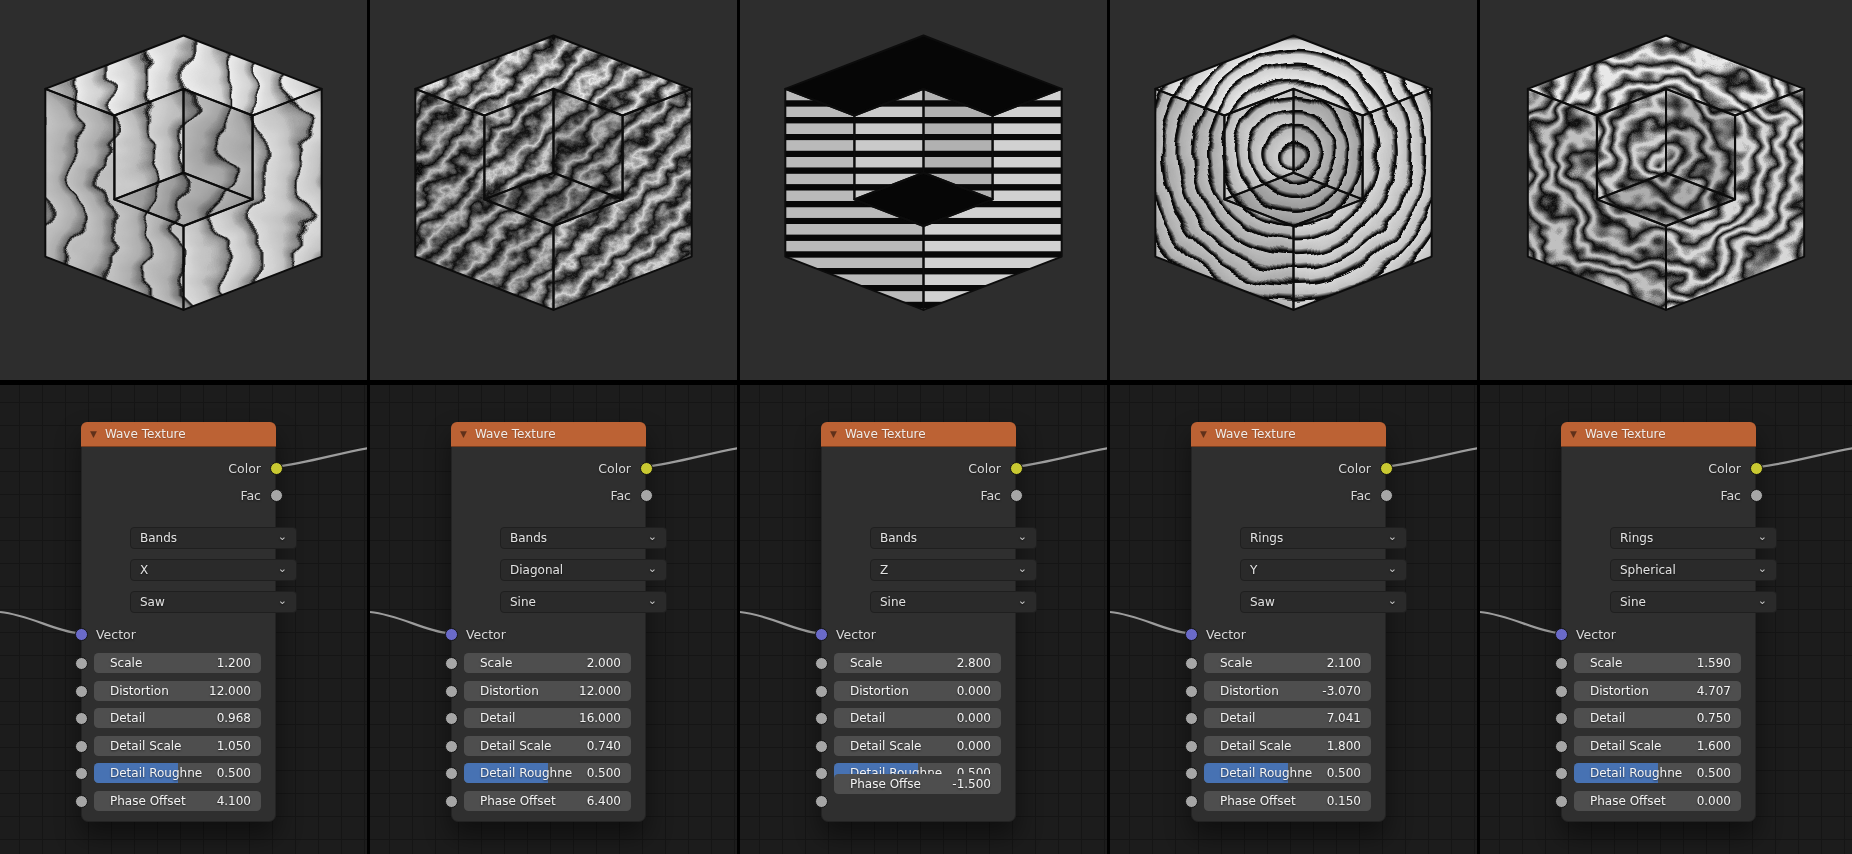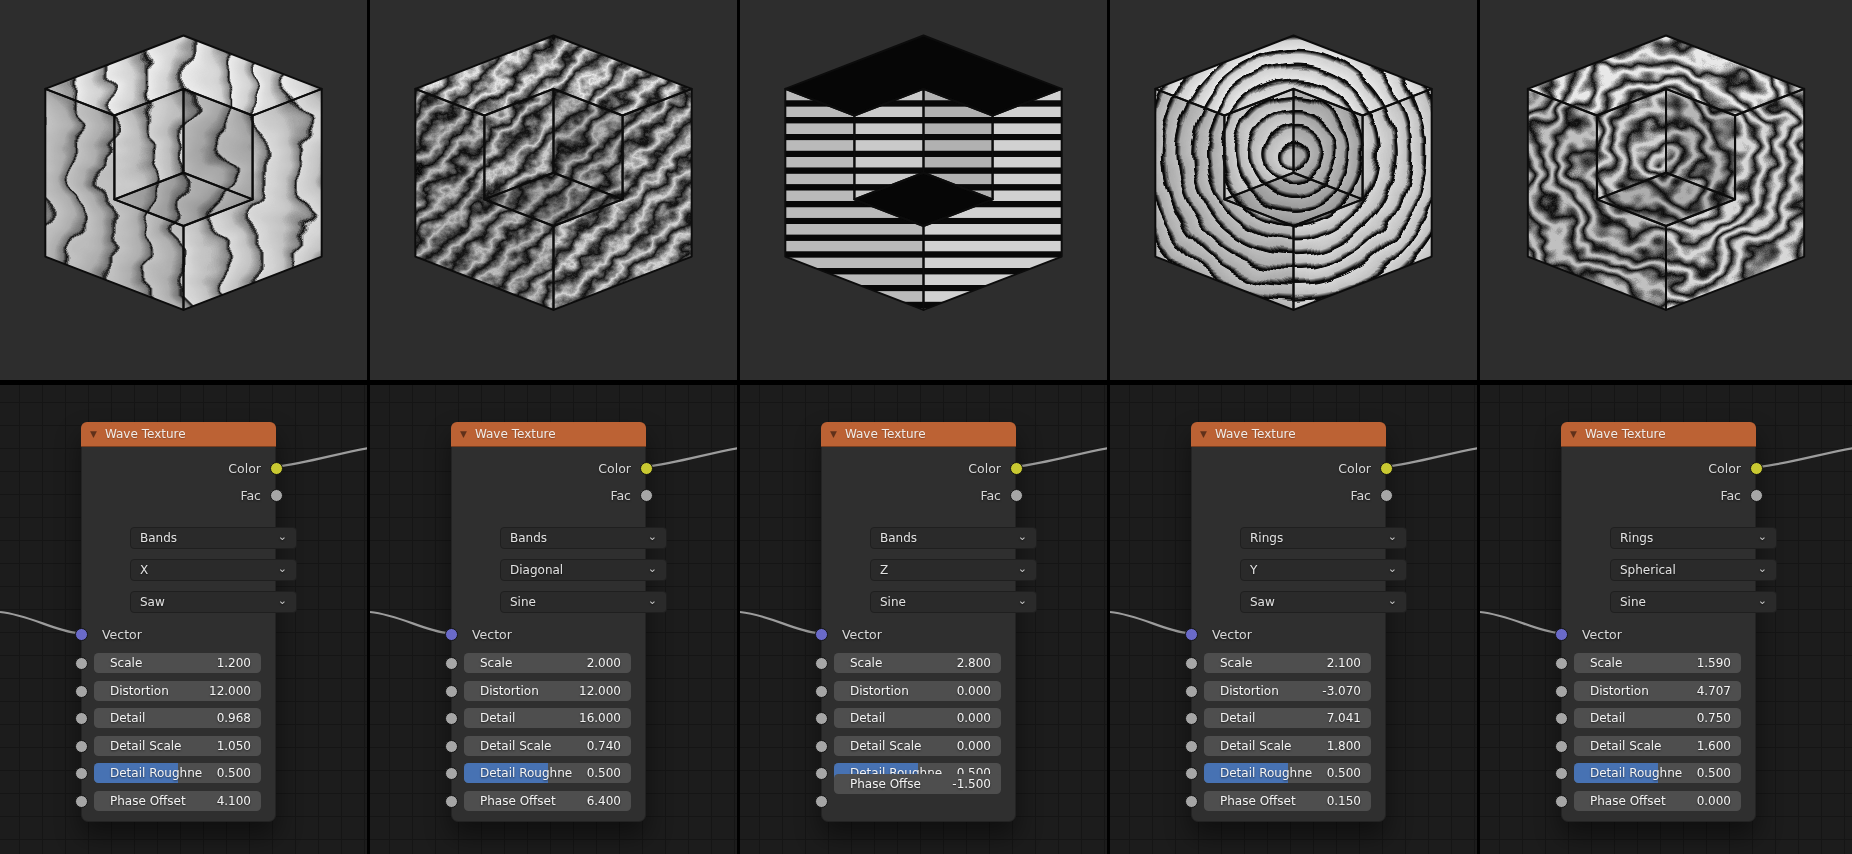--- a/index.html
+++ b/index.html
@@ -18,21 +18,21 @@
   .node{position:absolute;left:81px;top:37px;width:193px;height:398px;background:#2f2f2f;
         border:1px solid #232323;border-radius:7px;box-shadow:0 14px 26px rgba(0,0,0,.45);}
   .n-header{position:absolute;left:-1px;top:-1px;right:-1px;height:25px;background:var(--header,#bc6234);
         border-radius:6px 6px 0 0;display:flex;align-items:center;padding-left:9px;
         border-bottom:1px solid rgba(0,0,0,.35);box-sizing:border-box;}
   .tri{font-size:9px;color:rgba(20,10,5,.55);margin-right:8px;line-height:1;}
   .n-title{font-size:12px;color:#f1ece8;text-shadow:0 1px 1px rgba(0,0,0,.25);}
   .o-row{position:absolute;right:14px;height:24px;display:flex;align-items:center;}
   .o-row.r0{top:33px;} .o-row.r1{top:60px;}
   .lbl{font-size:12.5px;color:#d8d8d8;text-shadow:0 1px 2px rgba(0,0,0,.5);}
-  .v-row{position:absolute;left:14px;top:199px;height:24px;display:flex;align-items:center;margin-left:6px;}
+  .v-row{position:absolute;left:14px;top:199px;height:24px;display:flex;align-items:center;}
   .dd{position:absolute;left:12px;width:167px;height:22px;background:#2a2a2a;border:1px solid #1f1f1f;
       border-radius:4px;display:flex;align-items:center;justify-content:space-between;
       padding:0 9px;box-sizing:border-box;cursor:default;margin-left:36px;}
   .dd span{font-size:12px;color:#e2e2e2;text-shadow:0 1px 2px rgba(0,0,0,.55);}
   .dd .chev{font-family:"DejaVu Sans",sans-serif;color:#c8c8c8;font-size:11px;margin-top:-4px;}
   .slider{position:absolute;left:12px;width:167px;height:20px;background:#4e4e4e;border-radius:4.5px;
       overflow:hidden;display:flex;align-items:center;justify-content:space-between;
       padding:0 10px 0 16px;box-sizing:border-box;}
   .slider .fill{position:absolute;left:0;top:0;bottom:0;width:50%;background:var(--blue,#4772b3);}
   .slider span{position:relative;font-size:12px;color:#f3f3f3;text-shadow:0 1px 2px rgba(0,0,0,.6);white-space:nowrap;}

